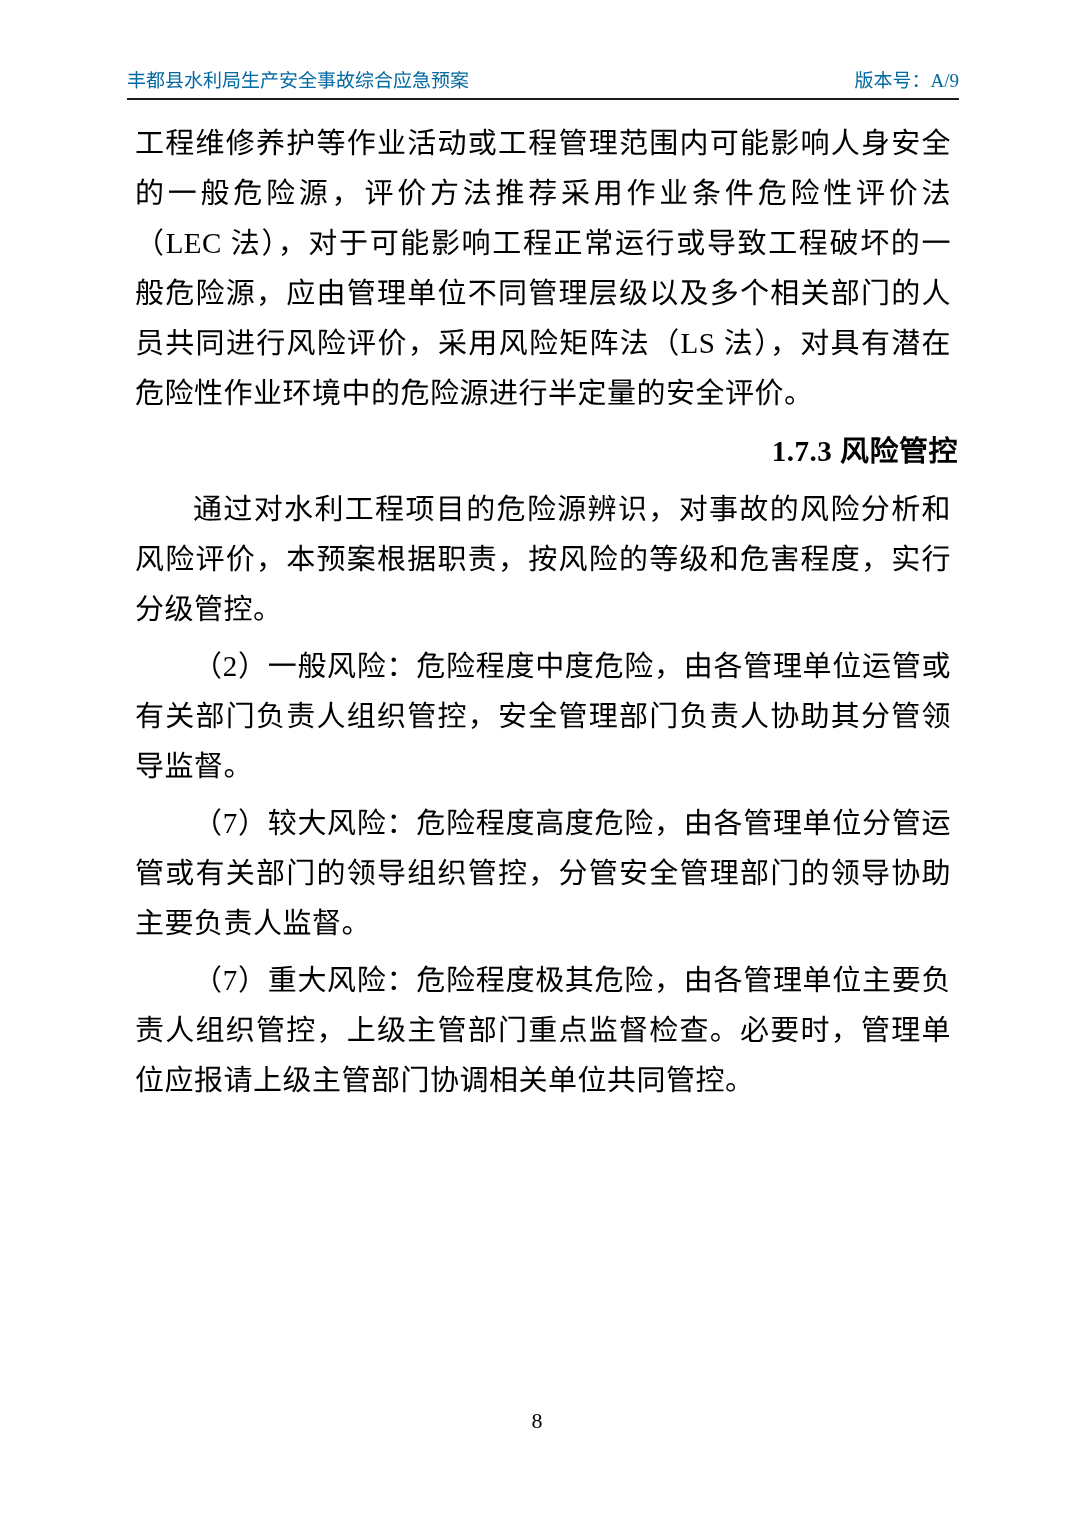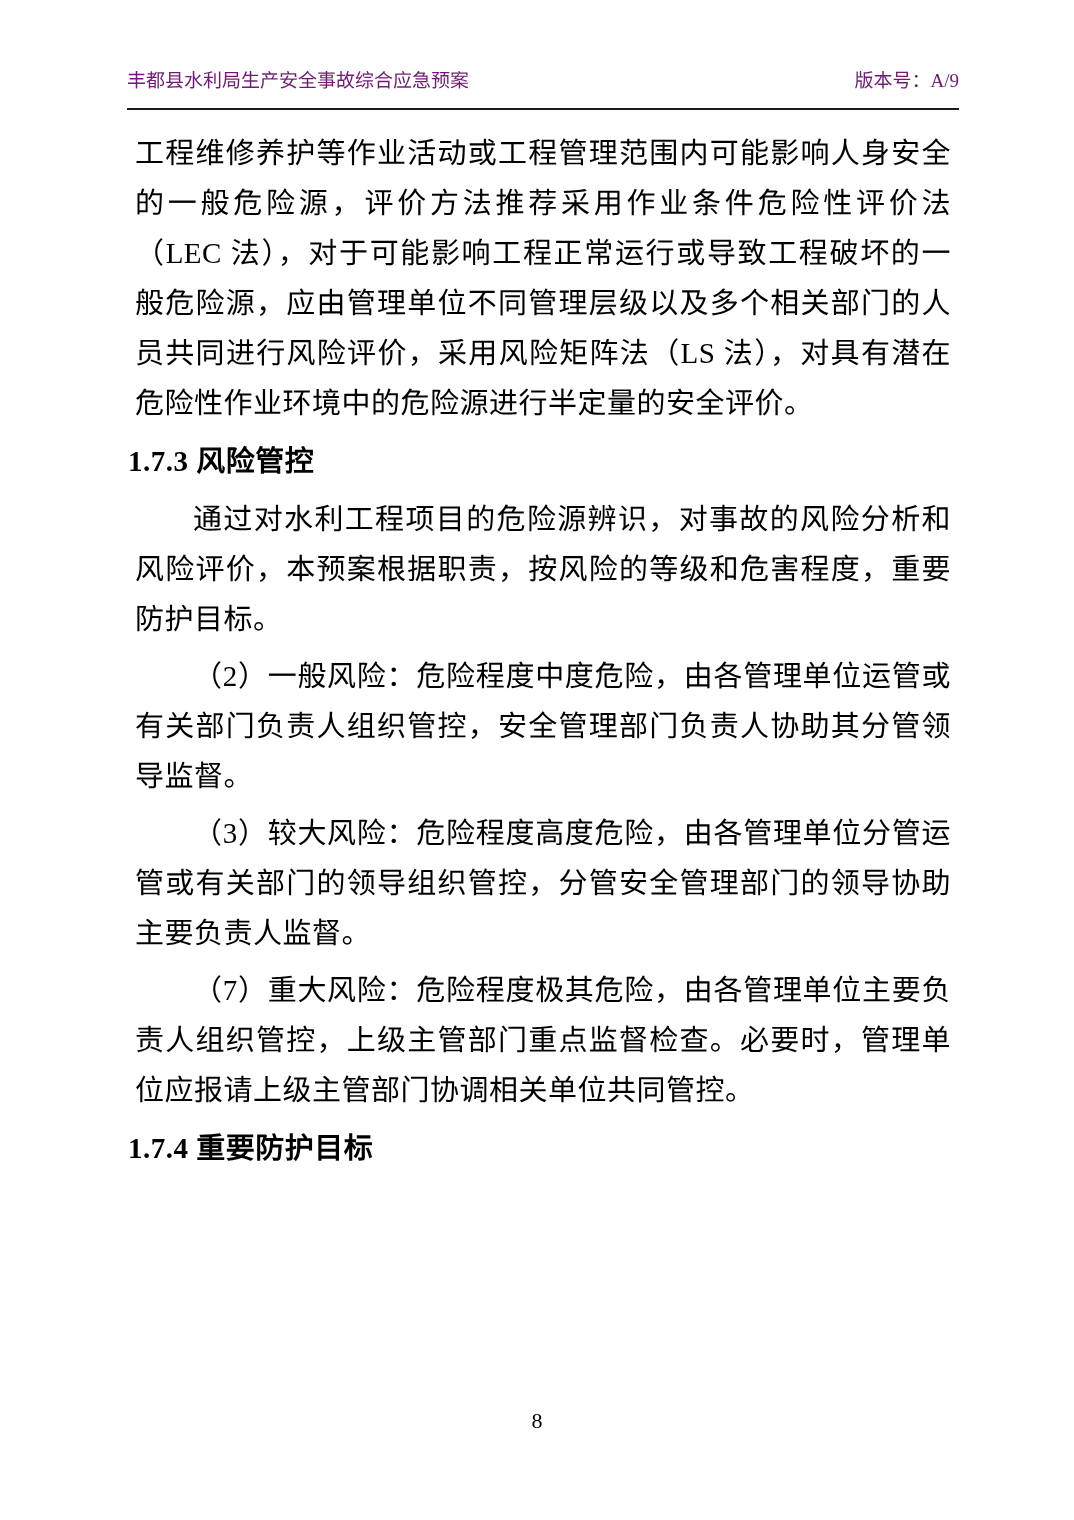--- a/index.html
+++ b/index.html
@@ -20,28 +20,28 @@
     position: absolute;
     top: 0; left: 0;
     width: 1074px;
     height: 1520px;
     background: #ffffff;
     box-sizing: border-box;
   }
   
   .doc-header {
     margin: 70px 115px 0 127px;
-    padding-bottom: 16px;
+    padding-bottom: 6px;
     border-bottom: 2px solid #1c1c1c;
     display: flex;
     justify-content: space-between;
     align-items: flex-end;
     font-size: 19px;
     line-height: 22px;
-    color: #701a75;
+    color: #0369a1;
   }
   
   .doc-body {
     margin: 18px 116px 0 128px;
     font-size: 29px;
     line-height: 50px;
     text-align: justify;
     text-justify: inter-character;
     letter-spacing: 0.5px;
   }
@@ -50,21 +50,21 @@
     text-indent: 2em;
   }
   .para.no-indent {
     text-indent: 0;
   }
   .heading {
     font-size: 29px;
     font-weight: bold;
     line-height: 52px;
     margin: 7px 0 6px 0;
-    text-align: left;
+    text-align: right;
     letter-spacing: 0.5px;
   }
   
   .doc-footer {
     position: absolute;
     left: 0;
     bottom: 86px;
     width: 100%;
     text-align: center;
     font-size: 22px;
@@ -81,30 +81,29 @@
     <span>丰都县水利局生产安全事故综合应急预案</span>
     <span>版本号：A/9</span>
   </header>
 
   <main class="doc-body">
 
     <p class="para no-indent">工程维修养护等作业活动或工程管理范围内可能影响人身安全的一般危险源，评价方法推荐采用作业条件危险性评价法（LEC 法），对于可能影响工程正常运行或导致工程破坏的一般危险源，应由管理单位不同管理层级以及多个相关部门的人员共同进行风险评价，采用风险矩阵法（LS 法），对具有潜在危险性作业环境中的危险源进行半定量的安全评价。</p>
 
     <h2 class="heading">1.7.3 风险管控</h2>
 
-    <p class="para">通过对水利工程项目的危险源辨识，对事故的风险分析和风险评价，本预案根据职责，按风险的等级和危害程度，重要防护目标。</p>
+    <p class="para">通过对水利工程项目的危险源辨识，对事故的风险分析和风险评价，本预案根据职责，按风险的等级和危害程度，实行分级管控。</p>
 
 
     <p class="para">（2）一般风险：危险程度中度危险，由各管理单位运管或有关部门负责人组织管控，安全管理部门负责人协助其分管领导监督。</p>
 
-    <p class="para">（3）较大风险：危险程度高度危险，由各管理单位分管运管或有关部门的领导组织管控，分管安全管理部门的领导协助主要负责人监督。</p>
+    <p class="para">（7）较大风险：危险程度高度危险，由各管理单位分管运管或有关部门的领导组织管控，分管安全管理部门的领导协助主要负责人监督。</p>
 
     <p class="para">（7）重大风险：危险程度极其危险，由各管理单位主要负责人组织管控，上级主管部门重点监督检查。必要时，管理单位应报请上级主管部门协调相关单位共同管控。</p>
 
-    <h2 class="heading">1.7.4 重要防护目标</h2>
 
 
   </main>
 
   <footer class="doc-footer">
     <span>8</span>
   </footer>
 
 </div>
 

